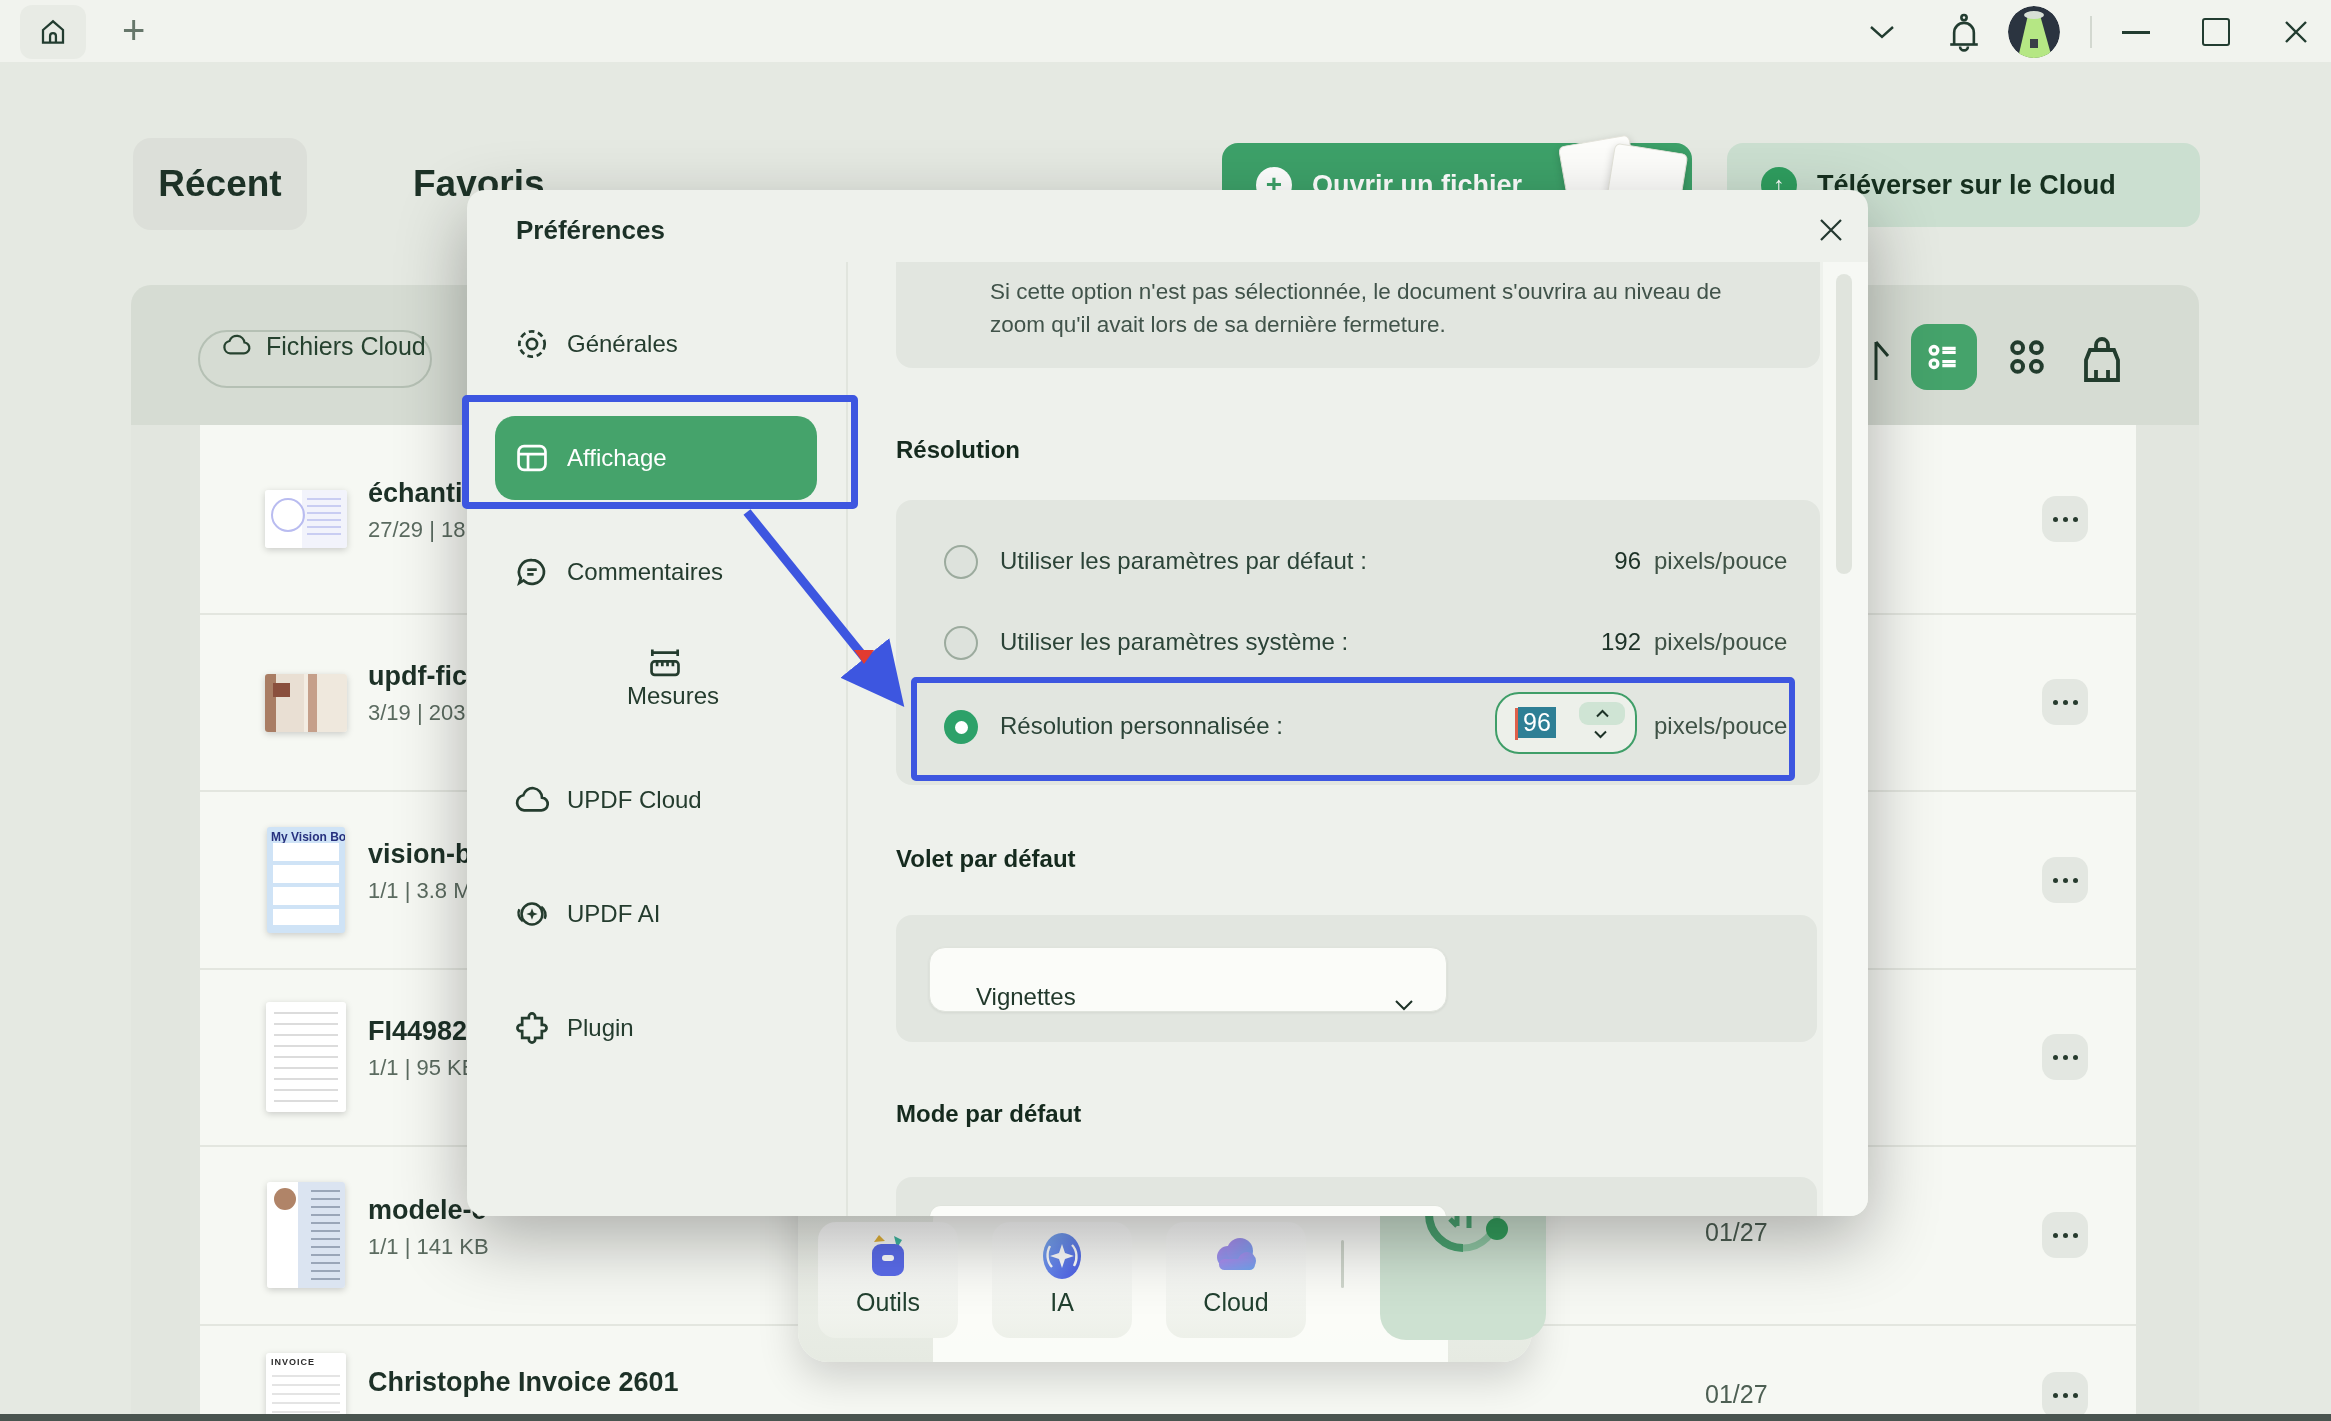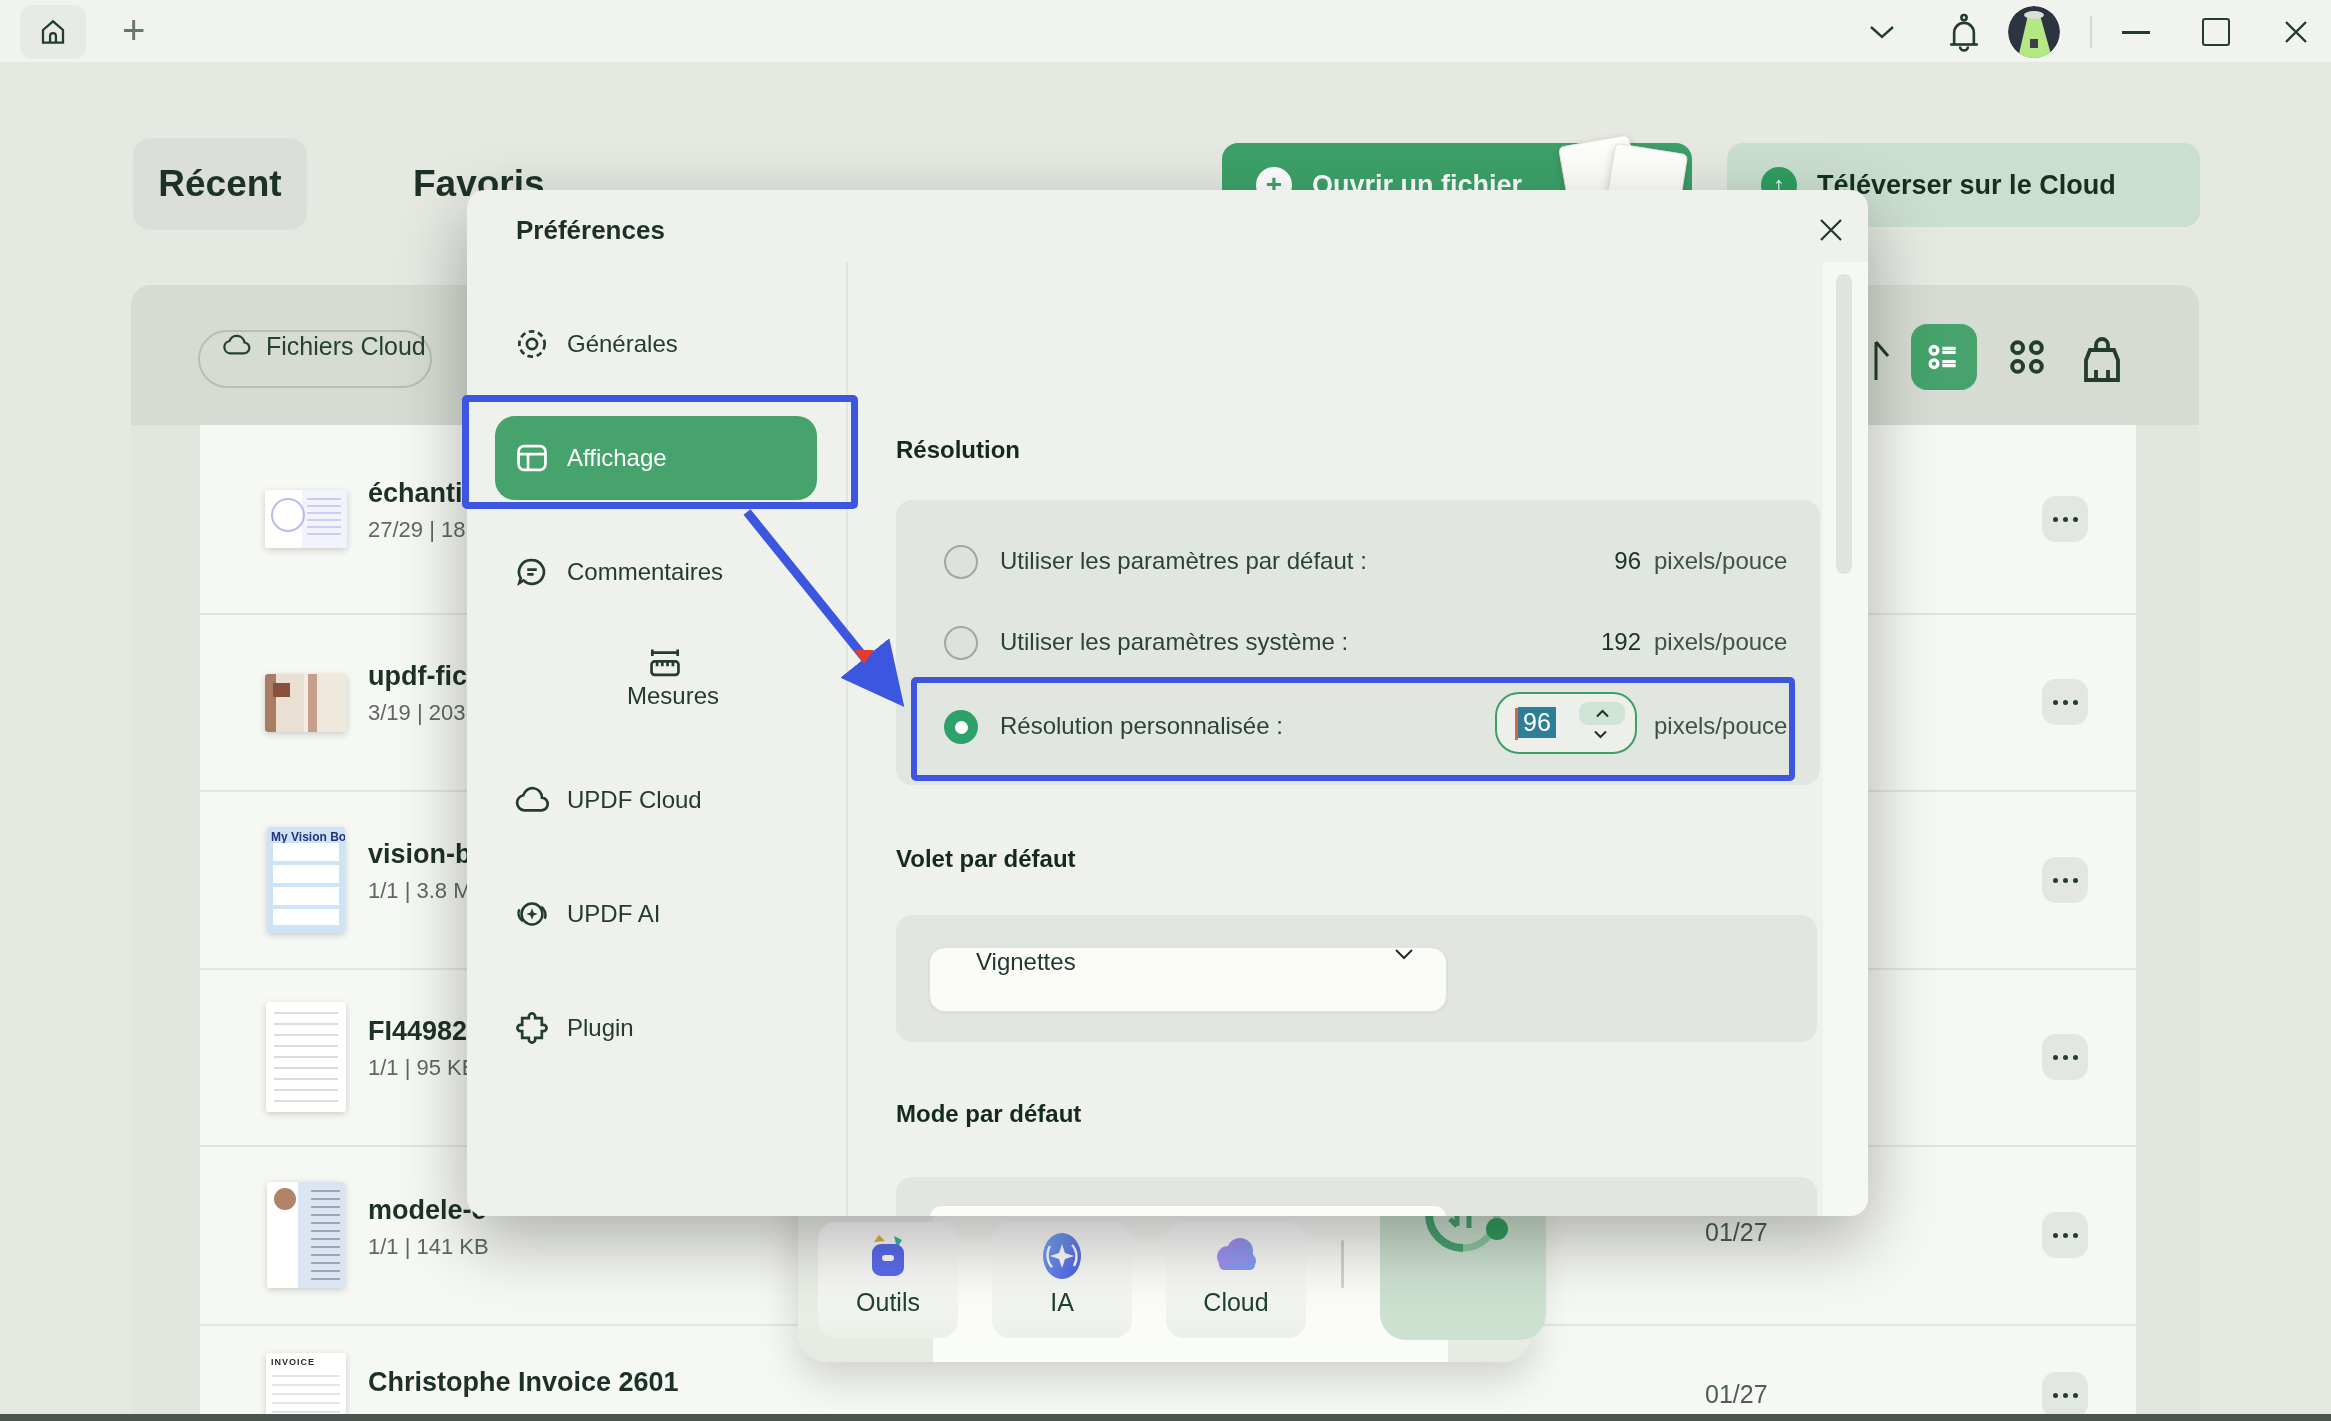--- a/index.html
+++ b/index.html
@@ -72,21 +72,21 @@
   .rval{font-size:24px;color:#1d3227;text-align:right;}
   .runit{font-size:24px;color:#3f5246;white-space:nowrap;}
   .radio{width:34px;height:34px;border-radius:50%;box-sizing:border-box;border:2px solid #9cab9e;background:#dde2dc;}
   .radio.sel{background:#2da169;border:none;display:flex;align-items:center;justify-content:center;}
   .radio.sel i{width:13px;height:13px;border-radius:50%;background:#fff;}
   #spinner{border:2.5px solid #3f9e68;border-radius:24px;background:#edf0ea;box-sizing:border-box;}
   #spin-caret{width:3px;height:32px;background:#e0604a;}
   #spin-sel{background:#2e7f95;color:#fff;font-size:25px;padding:1px 5px;}
   #chev-up{background:#cfe4d4;border-radius:9px;display:flex;align-items:center;justify-content:center;}
   .selectbox{background:#fbfcf9;border:1px solid #dfe3dc;border-radius:16px;box-shadow:0 1px 3px rgba(0,0,0,.07);
-             display:flex;align-items:flex-start;font-size:24px;color:#21382b;}
+             display:flex;align-items:flex-end;font-size:24px;color:#21382b;}
   
   .bluebox{border:7px solid #3d56e0;border-radius:5px;box-sizing:border-box;}
   .redtri{width:0;height:0;border-left:10px solid transparent;border-right:10px solid transparent;
           border-top:14px solid #e23b30;}
   svg{display:block;}
 </style>
 </head>
 <body>
 
 <div id="stage">
@@ -398,20 +398,23 @@
     </div>
     <div class="abs si" style="left:28px;top:796px;width:322px;height:84px;padding-left:18px;box-sizing:border-box;">
       <span>
         <svg width="38" height="38" viewBox="0 0 24 24" fill="none" stroke="currentColor" stroke-width="1.7">
           <path d="M10 4.8a2 2 0 0 1 4 0v1h4.2v4.2h1a2 2 0 0 1 0 4h-1v4.2H14v1a2 2 0 0 1-4 0v-1H5.8V14h-1a2 2 0 0 1 0-4h1V5.8H10z"></path>
         </svg>
         </span>
       <span class="silabel">Plugin</span>
     </div>
 
+    <div class="abs dcard" style="left:429px;top:72px;width:924px;height:106px;border-radius:0 0 16px 16px;">
+      <div class="dnote" style="padding:13px 40px 0 94px;">Si cette option n'est pas sélectionnée, le document s'ouvrira au niveau de zoom qu'il avait lors de sa dernière fermeture.</div>
+    </div>
 
     <div class="abs dheading" style="left:429px;top:246px;">Résolution</div>
     <div class="abs dcard" style="left:429px;top:310px;width:924px;height:285px;">
 
       <div class="abs" style="left:0;top:30px;width:924px;height:66px;">
         <div class="abs radio" style="left:48px;top:15px;"></div>
         <div class="abs rlabel" style="left:104px;top:17px;">Utiliser les paramètres par défaut :</div>
         <div class="abs rval" style="left:600px;top:17px;width:145px;">96</div>
         <div class="abs runit" style="left:758px;top:17px;">pixels/pouce</div>
       </div>

